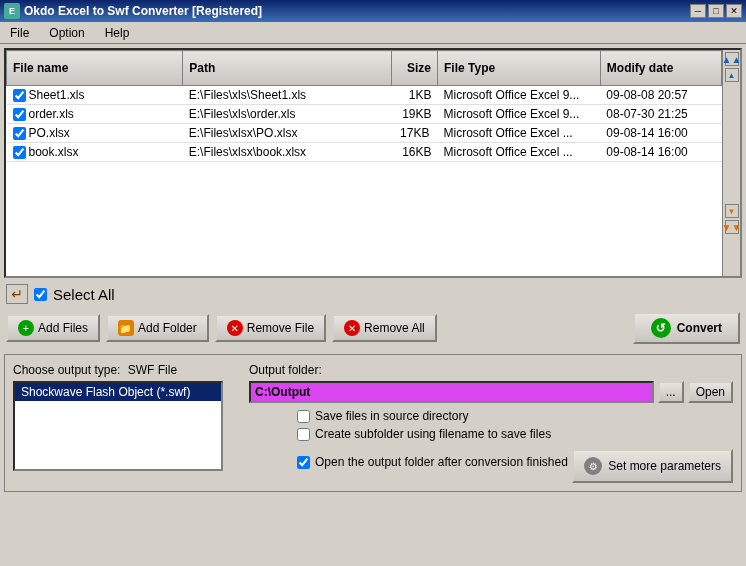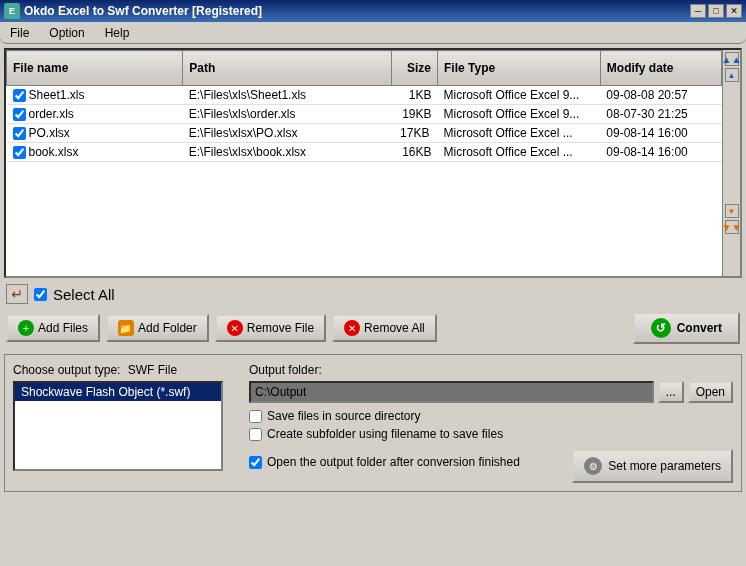--- a/index.html
+++ b/index.html
@@ -23,21 +23,20 @@
 
     
     .menu-bar {
       background: #d4d0c8;
       height: 22px;
       display: flex;
       align-items: center;
       padding: 0 4px;
       gap: 8px;
       border-bottom: 1px solid #808080;
-      border-radius: 7px;
     }
     .menu-item { padding: 2px 6px; cursor: pointer; font-size: 12px; }
 
     
     .main-content { padding: 4px; background: #d4d0c8; height: calc(566px - 44px); }
 
     
     .file-list-container {
       border: 2px inset #808080;
       background: white;
@@ -188,35 +187,36 @@
       color: white;
     }
 
     
     .output-folder-section { flex: 1; }
     .folder-row { display: flex; align-items: center; gap: 4px; margin-bottom: 6px; }
     .folder-input {
       flex: 1;
       height: 22px;
       border: 2px inset #808080;
-      background: #737373;
+      background: #d946ef;
       padding: 0 4px;
       font-size: 12px;
+      font-weight: bold;
     }
     .small-btn {
       height: 22px;
       padding: 0 6px;
       border: 2px outset #d4d0c8;
       background: linear-gradient(to bottom, #e8e4e0, #c8c4c0);
       cursor: pointer;
       font-size: 12px;
       white-space: nowrap;
     }
 
-    .checkbox-row { display: flex; align-items: center; gap: 5px; margin-bottom: 4px; }
+    .checkbox-row { display: flex; align-items: center; gap: 5px; margin-bottom: 4px; margin-left: 48px; }
     .checkbox-row input[type="checkbox"] { width: 13px; height: 13px; }
     .checkbox-label { font-size: 12px; }
 
     .set-params-btn {
       height: 34px;
       padding: 0 10px;
       border: 2px outset #d4d0c8;
       background: linear-gradient(to bottom, #e8e4e0, #c8c4c0);
       cursor: pointer;
       display: flex;

